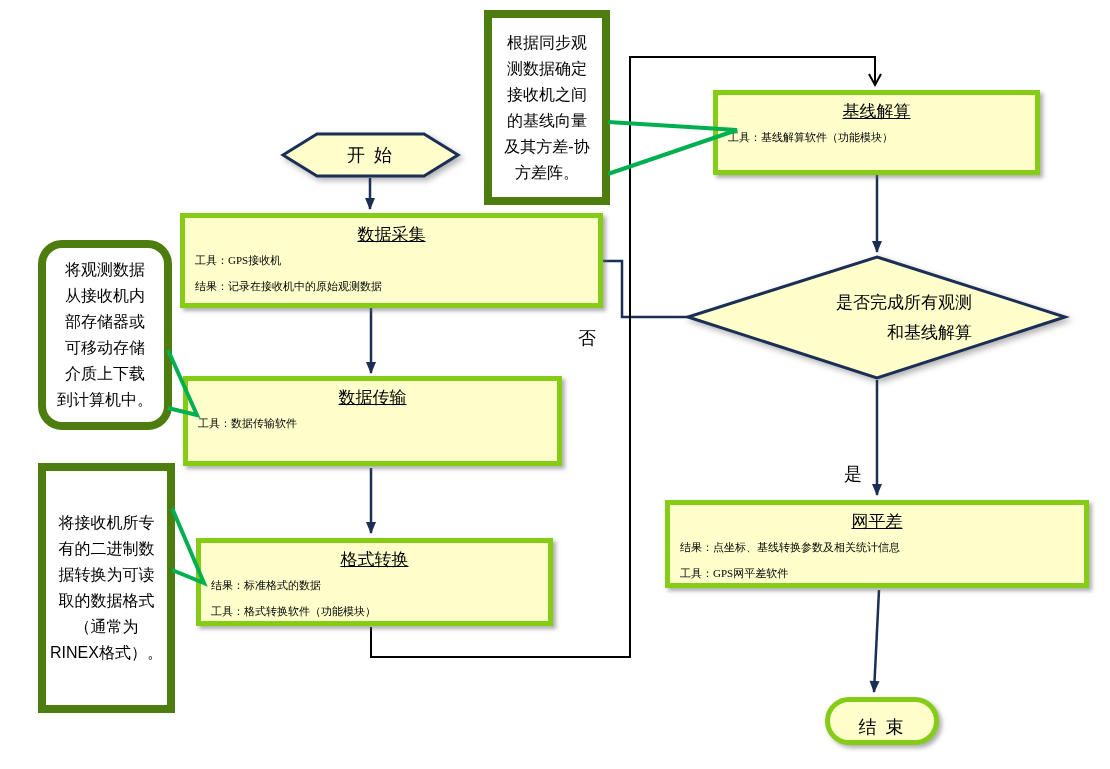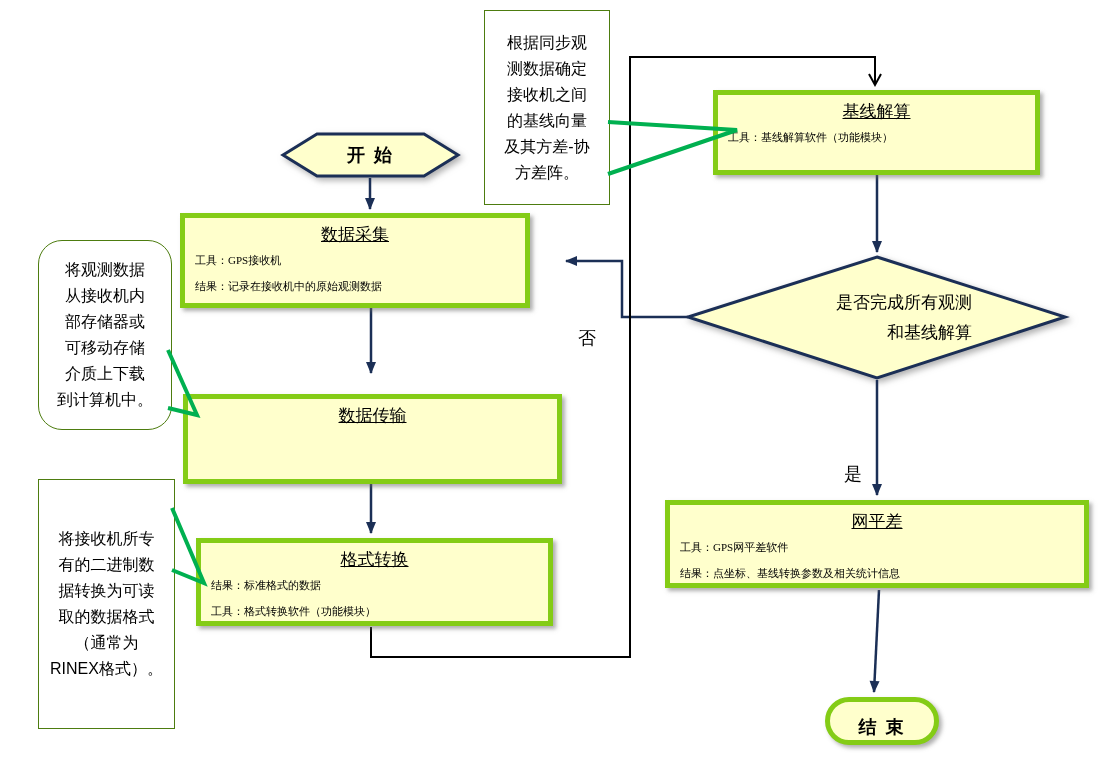--- a/index.html
+++ b/index.html
@@ -8,36 +8,36 @@
   svg.layer{position:absolute;left:0;top:0;width:1110px;height:769px;}
   #shapes{z-index:1;}
   #overlay{z-index:5;pointer-events:none;}
   .node{position:absolute;z-index:2;background:#FFFFCC;border:5px solid #84cc16;
         box-shadow:3px 3px 4px rgba(110,110,110,.55);box-sizing:border-box;font-family:Liberation Serif, serif;}
   .node .title{display:block;text-align:center;font-size:17px;line-height:24px;
         padding-top:5px;}
   .node .title span{text-decoration:underline;}
   .node .line{font-size:11px;line-height:26px;padding:0 10px;white-space:nowrap;}
   .label{position:absolute;z-index:4;font-size:16px;}
-  .center{display:flex;align-items:center;justify-content:center;text-align:center;font-weight:bold;}
+  .center{display:flex;align-items:center;justify-content:center;text-align:center;}
   .prelines{white-space:pre-line;}
-  .callout{position:absolute;z-index:2;background:#fff;border:1px solid #4d7c0f;
+  .callout{position:absolute;z-index:2;background:#fff;border:8px solid #4d7c0f;
         box-sizing:border-box;display:flex;align-items:center;justify-content:center;
         text-align:center;font-size:16px;line-height:26px;}
   #start-label{left:283px;top:134px;width:175px;height:42px;font-size:18px;letter-spacing:2px;}
   #end-node{left:825px;top:697px;width:114px;height:48px;border-radius:24px;z-index:2;}
   #end-label{left:825px;top:697px;width:114px;height:60px;font-size:18px;letter-spacing:2px;z-index:4;}
   #decision-label{left:752px;top:288px;width:220px;font-size:17px;line-height:30px;text-align:right;}
   #no-label{left:578px;top:326px;font-size:18px;}
   #yes-label{left:844px;top:462px;font-size:18px;}
   #callout-baseline{left:484px;top:10px;width:126px;height:195px;}
   #callout-transfer{left:38px;top:240px;width:134px;height:190px;border-radius:24px;}
-  #callout-convert{left:38px;top:463px;width:137px;height:250px;margin-top:16px;}
-  #box-collect{left:180px;top:213px;width:350px;height:95px;}
-  #box-transfer{left:183px;top:394px;width:379px;height:90px;}
+  #callout-convert{left:38px;top:463px;width:137px;height:250px;}
+  #box-collect{left:180px;top:213px;width:423px;height:95px;}
+  #box-transfer{left:183px;top:376px;width:379px;height:90px;}
   #box-convert{left:196px;top:538px;width:357px;height:88px;}
   #box-baseline{left:713px;top:90px;width:327px;height:85px;}
   #box-adjust{left:665px;top:500px;width:424px;height:88px;}
 </style>
 </head>
 <body>
 
 <div id="canvas">
 
   <svg id="shapes" class="layer">
@@ -66,37 +66,38 @@
   </svg>
 
   <div class="node" id="box-collect">
     <span class="title"><span>数据采集</span></span>
     <div class="line">工具：GPS接收机</div>
     <div class="line">结果：记录在接收机中的原始观测数据</div>
   </div>
 
   <div class="node" id="box-transfer">
     <span class="title"><span>数据传输</span></span>
+    <div class="line">工具：数据传输软件</div>
   </div>
 
   <div class="node" id="box-convert">
     <span class="title"><span>格式转换</span></span>
     <div class="line">结果：标准格式的数据</div>
     <div class="line">工具：格式转换软件（功能模块）</div>
   </div>
 
   <div class="node" id="box-baseline">
     <span class="title"><span>基线解算</span></span>
     <div class="line">工具：基线解算软件（功能模块）</div>
   </div>
 
   <div class="node" id="box-adjust">
     <span class="title"><span>网平差</span></span>
+    <div class="line">结果：点坐标、基线转换参数及相关统计信息</div>
     <div class="line">工具：GPS网平差软件</div>
-    <div class="line">结果：点坐标、基线转换参数及相关统计信息</div>
   </div>
 
   <div class="node" id="end-node"></div>
 
   <div class="label center" id="start-label">开 始</div>
   <div class="label center" id="end-label">结 束</div>
   <div class="label prelines" id="decision-label">是否完成所有观测
 和基线解算</div>
   <div class="label" id="no-label">否</div>
   <div class="label" id="yes-label">是</div>

